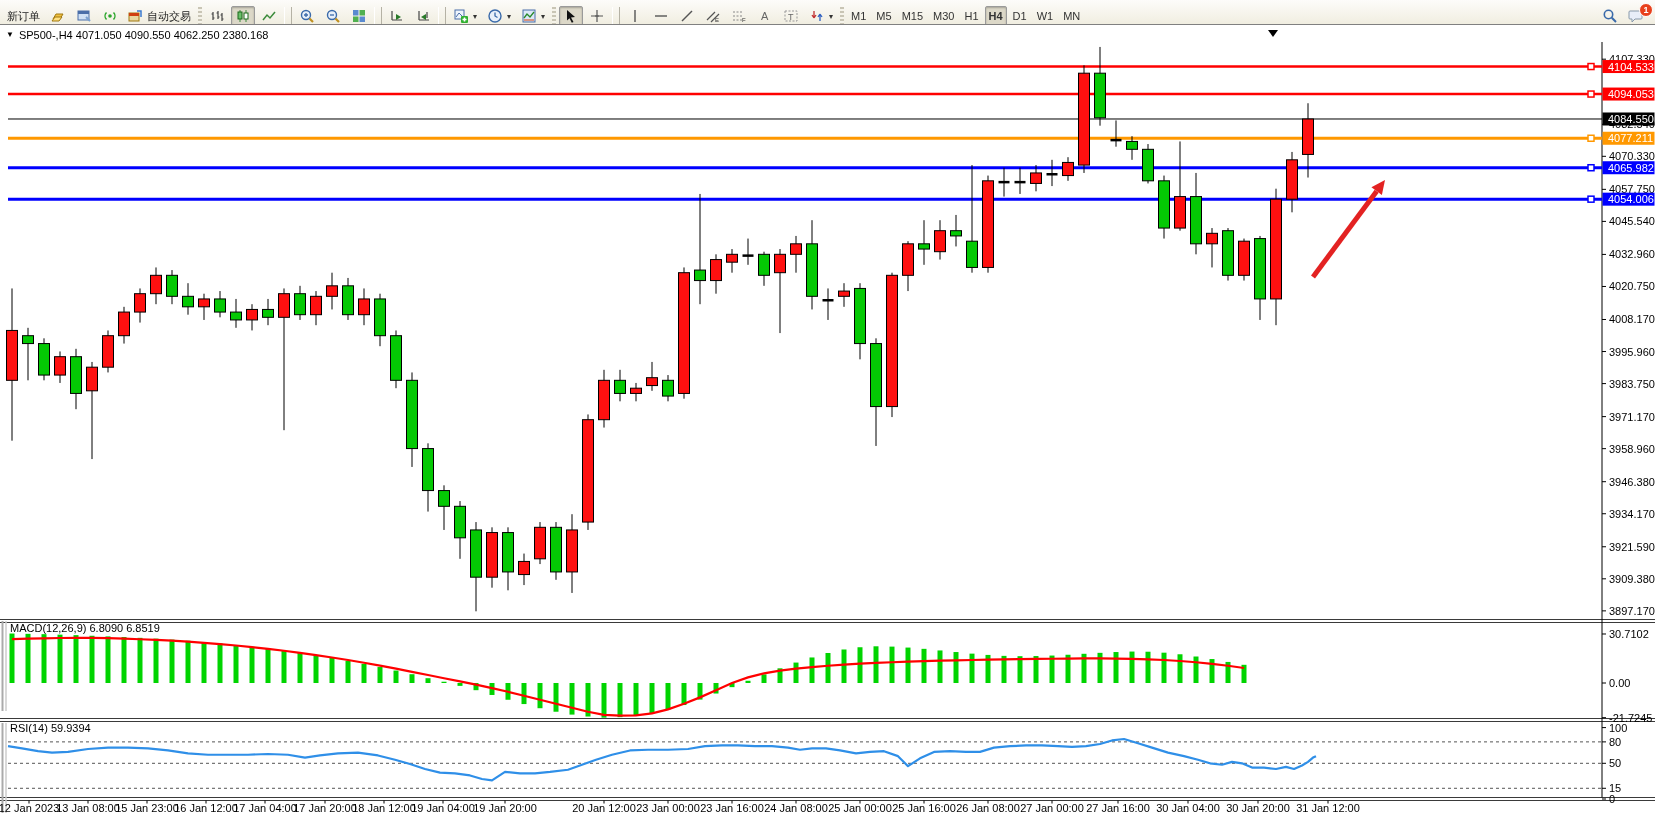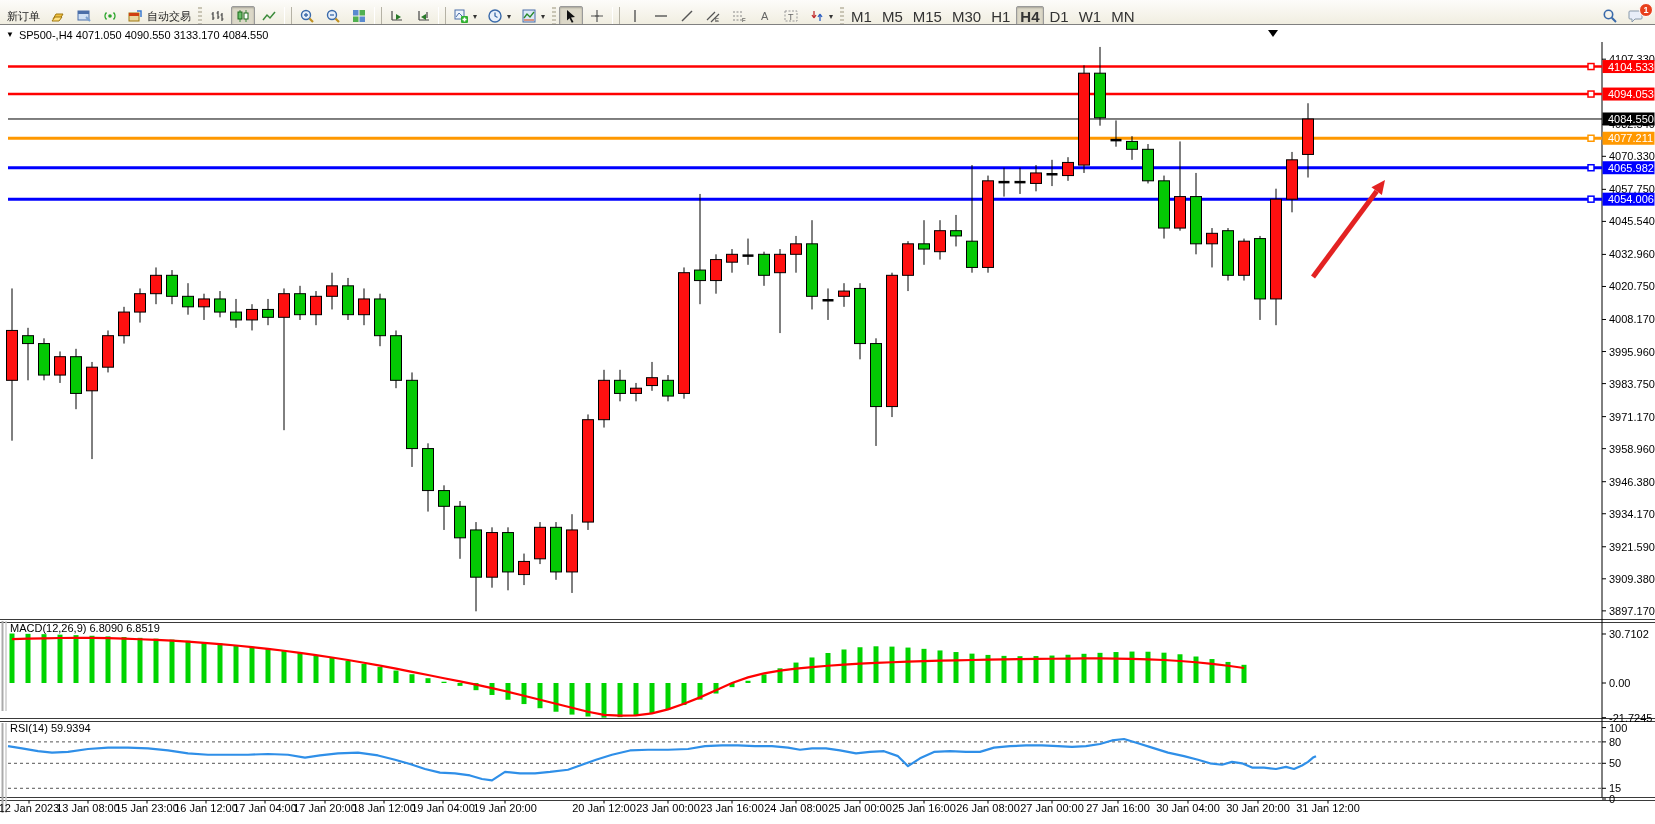--- a/index.html
+++ b/index.html
@@ -4,21 +4,21 @@
 <style>
   html,body{margin:0;padding:0;background:#ece9d8;font-family:"Liberation Sans",sans-serif;}
   .app{position:relative;width:1655px;height:824px;background:#ece9d8;overflow:hidden;}
   
   .toolbar{position:absolute;left:0;top:0;width:1655px;height:24px;background:linear-gradient(#fdfcfa,#ece9d8);border-bottom:1px solid #aca899;display:flex;align-items:center;padding:16px 2px;box-sizing:border-box;}
   .tbtn{height:20px;min-width:20px;display:flex;align-items:center;justify-content:center;margin:0 1px;border:1px solid transparent;border-radius:2px;font-size:11px;color:#222;background:transparent;cursor:default;gap:3px;padding:0 3px;box-sizing:border-box;}
   .tbtn.pressed{border-color:#9a9a9a;background:#dcd8c8;box-shadow:inset 0 1px 2px rgba(0,0,0,.25);font-weight:bold;}
   .tsep{width:6px;height:18px;margin:0 2px;border-left:1px solid #fff;border-right:1px solid #b5b2a5;}
   .grip{width:4px;height:18px;margin:0 2px;background:repeating-linear-gradient(#c9c5b5 0 2px,#f5f3ea 2px 4px);}
   .caret{font-size:8px;color:#333;margin-left:1px;}
-  .tf-label{font-size:15px;color:#333;}
+  .tf-label{font-size:11px;color:#333;}
   .toolbar-right{margin-left:auto;display:flex;align-items:center;margin-right:4px;}
   .badge{position:absolute;top:-4px;right:-6px;background:#e8401c;color:#fff;font-size:9px;font-weight:bold;border-radius:7px;min-width:12px;height:12px;line-height:12px;text-align:center;border:1px solid #fff;}
   .icon16{width:16px;height:16px;display:block;}
   
   .chart-window{position:absolute;left:0;top:24px;width:1655px;height:800px;background:#fff;border-top:1px solid #808080;}
   .title-strip{position:absolute;left:0;top:2px;width:1655px;height:15px;background:#fff;border-bottom:0;display:flex;align-items:center;font-size:11px;color:#000;padding-left:6px;box-sizing:border-box;}
   .title-strip .tri{font-size:8px;margin-right:5px;color:#000;}
   .shift-marker{position:absolute;left:1268px;top:3px;width:0;height:0;border-left:5px solid transparent;border-right:5px solid transparent;border-top:7px solid #000;}
   svg text{font-family:"Liberation Sans",sans-serif;}
 </style>
@@ -238,21 +238,21 @@
             <path d="M2 3 h11 a1 1 0 0 1 1 1 v6 a1 1 0 0 1 -1 1 h-6 l-3 3 v-3 h-2 a1 1 0 0 1 -1 -1 v-6 a1 1 0 0 1 1 -1 z" fill="#e8eef8" stroke="#8899aa"></path>
           </svg>
         <span class="badge">1</span>
       </button>
     </div>
   </div>
 
   <div class="chart-window">
     <div class="title-strip">
       <span class="tri">▼</span>
-      <span>SP500-,H4  4071.050 4090.550 3133.170 4084.550</span>
+      <span>SP500-,H4  4071.050 4090.550 4062.250 2380.168</span>
       <span class="shift-marker"></span>
     </div>
     <svg id="chartSvg" width="1655" height="783" style="position:absolute;left:0;top:17px;" xmlns="http://www.w3.org/2000/svg">
         <g>
           <line x1="0" y1="577.5" x2="1655" y2="577.5" stroke="#3a3a3a" stroke-width="1"></line>
           <line x1="0" y1="580.5" x2="1655" y2="580.5" stroke="#3a3a3a" stroke-width="1"></line>
           <line x1="0" y1="676.5" x2="1655" y2="676.5" stroke="#3a3a3a" stroke-width="1"></line>
           <line x1="0" y1="679.5" x2="1655" y2="679.5" stroke="#3a3a3a" stroke-width="1"></line>
           <line x1="0" y1="755.5" x2="1655" y2="755.5" stroke="#3a3a3a" stroke-width="1"></line>
           <line x1="0" y1="758.5" x2="1655" y2="758.5" stroke="#3a3a3a" stroke-width="1"></line>

